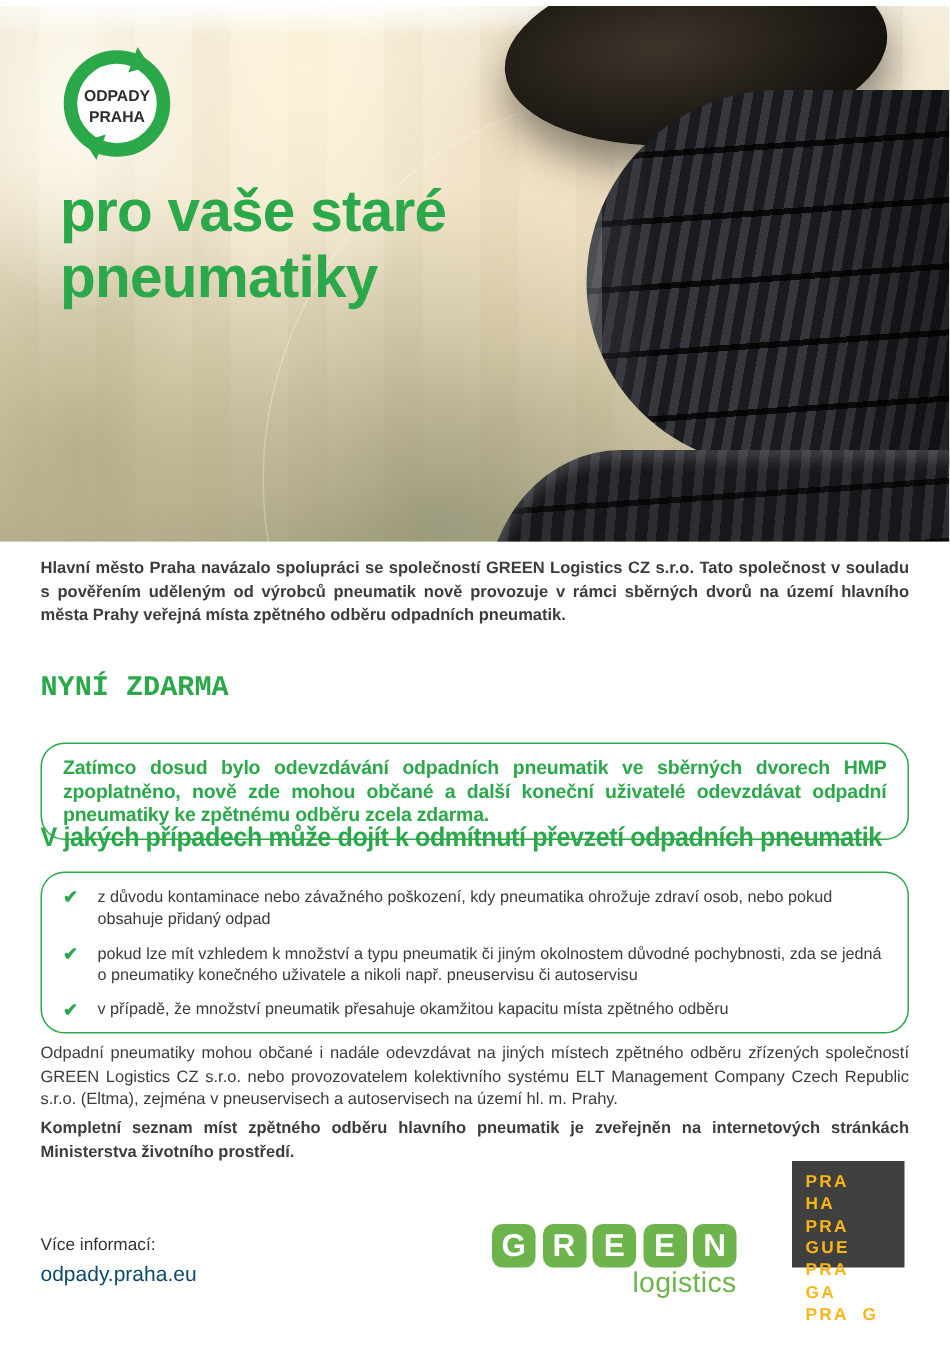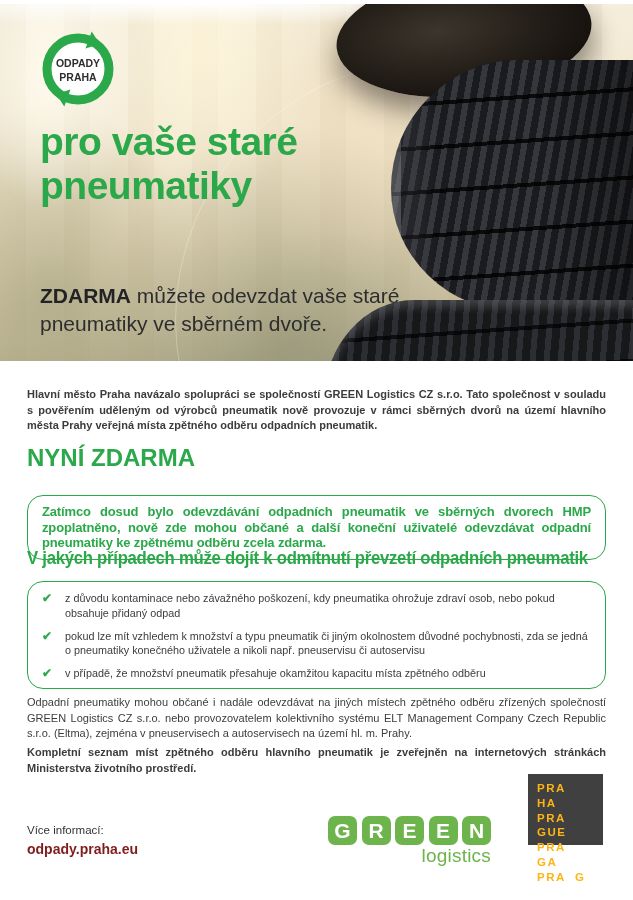--- a/index.html
+++ b/index.html
@@ -43,41 +43,41 @@
   .hero-title{position:absolute;left:40px;top:116px;z-index:5;color:#2ba84a;font-weight:bold;
     font-size:39px;line-height:44px;letter-spacing:-0.5px;}
   .hero-sub{position:absolute;left:40px;top:278px;z-index:5;width:392px;
     font-size:21px;line-height:28px;color:#2d2d2f;}
   .hero-sub b{color:#232325;}
 
   
   .content{position:absolute;left:27px;right:27px;top:357px;height:543px;}
   .content > div{position:absolute;left:0;right:0;}
   .para{font-size:11px;line-height:15.6px;text-align:justify;color:#3c3c3e;}
-  .intro{top:26px;font-weight:bold;}
+  .intro{top:11px;font-weight:bold;}
   .h-green{color:#2ba84a;font-weight:bold;}
-  .h-nyni{top:86px;font-size:24px;line-height:22px;}
+  .h-nyni{top:86px;font-size:19px;line-height:22px;font-family:Liberation Mono, monospace;}
   .greenbox{border:1.5px solid #2ba84a;border-radius:16px;background:#fff;}
   .box1{top:134px;padding:8px 14px;font-size:13px;line-height:15.5px;letter-spacing:-0.15px;
     color:#2ba84a;font-weight:bold;text-align:justify;}
   .h-cases{top:185px;font-size:18px;line-height:24px;letter-spacing:-0.3px;white-space:nowrap;
     transform:scaleX(0.93);transform-origin:left center;}
   .box2{top:220px;padding:9px 14px 7px 14px;}
   .bullet{display:flex;gap:9px;margin-bottom:8px;}
   .bullet:last-child{margin-bottom:0;}
   .check{color:#2ba84a;font-size:12px;line-height:14.8px;font-weight:bold;flex:0 0 14px;}
   .bullet-text{font-size:10.8px;line-height:14.8px;color:#3c3c3e;}
   .outro{top:334px;}
   .ministry{top:384px;font-weight:bold;}
   .mzp-link{top:412px;color:#2ba84a;font-weight:bold;font-size:11px;line-height:14px;cursor:pointer;}
 
   
   .footer-left{position:absolute;left:27px;top:818px;}
   .more-info{font-size:11.5px;line-height:17px;color:#333;}
-  .footer-url{font-size:14px;line-height:21px;font-weight:bold;color:#7f1d1d;cursor:pointer;}
+  .footer-url{font-size:14px;line-height:21px;font-weight:normal;color:#0c4a6e;cursor:pointer;}
   .green-logo{position:absolute;left:328px;top:812px;width:163px;}
   .green-logo .squares{display:flex;gap:4.5px;}
   .green-logo .sq{width:29px;height:29px;border-radius:7px;background:#6db44c;color:#fff;
     font-weight:bold;font-size:21px;line-height:29px;text-align:center;}
   .green-logo .sub{text-align:right;font-weight:normal;font-size:19px;line-height:20px;
     color:#6db44c;margin-top:1px;letter-spacing:0.2px;}
   .praha-logo{position:absolute;left:528px;top:770px;width:75px;height:71px;background:#404040;
     box-sizing:border-box;padding:7px 16px 0 9px;}
   .praha-line{color:#fdb515;font-weight:bold;font-size:11.5px;line-height:14.8px;
     letter-spacing:1.5px;word-spacing:5px;}
@@ -101,23 +101,20 @@
         <text x="42" y="45" text-anchor="middle" font-family="Liberation Sans, sans-serif" font-size="10.5" font-weight="bold" fill="#2d2d2d">ODPADY</text>
         <text x="42" y="59" text-anchor="middle" font-family="Liberation Sans, sans-serif" font-size="10.5" font-weight="bold" fill="#2d2d2d">PRAHA</text>
       </svg>
     </div>
 
     <div class="hero-title">
       <div>pro vaše staré</div>
       <div>pneumatiky</div>
     </div>
 
-    <div class="hero-sub">
-      <b>ZDARMA</b><span> můžete odevzdat vaše staré pneumatiky ve sběrném dvoře.</span>
-    </div>
   </div>
 
   <div class="content">
 
     <div class="para intro">Hlavní město Praha navázalo spolupráci se společností GREEN Logistics CZ s.r.o. Tato společnost v souladu s pověřením uděleným od výrobců pneumatik nově provozuje v rámci sběrných dvorů na území hlavního města Prahy veřejná místa zpětného odběru odpadních pneumatik.</div>
 
     <div class="h-green h-nyni">NYNÍ ZDARMA</div>
 
     <div class="greenbox box1">Zatímco dosud bylo odevzdávání odpadních pneumatik ve sběrných dvorech HMP zpoplatněno, nově zde mohou občané a další koneční uživatelé odevzdávat odpadní pneumatiky ke zpětnému odběru zcela zdarma.</div>
 

